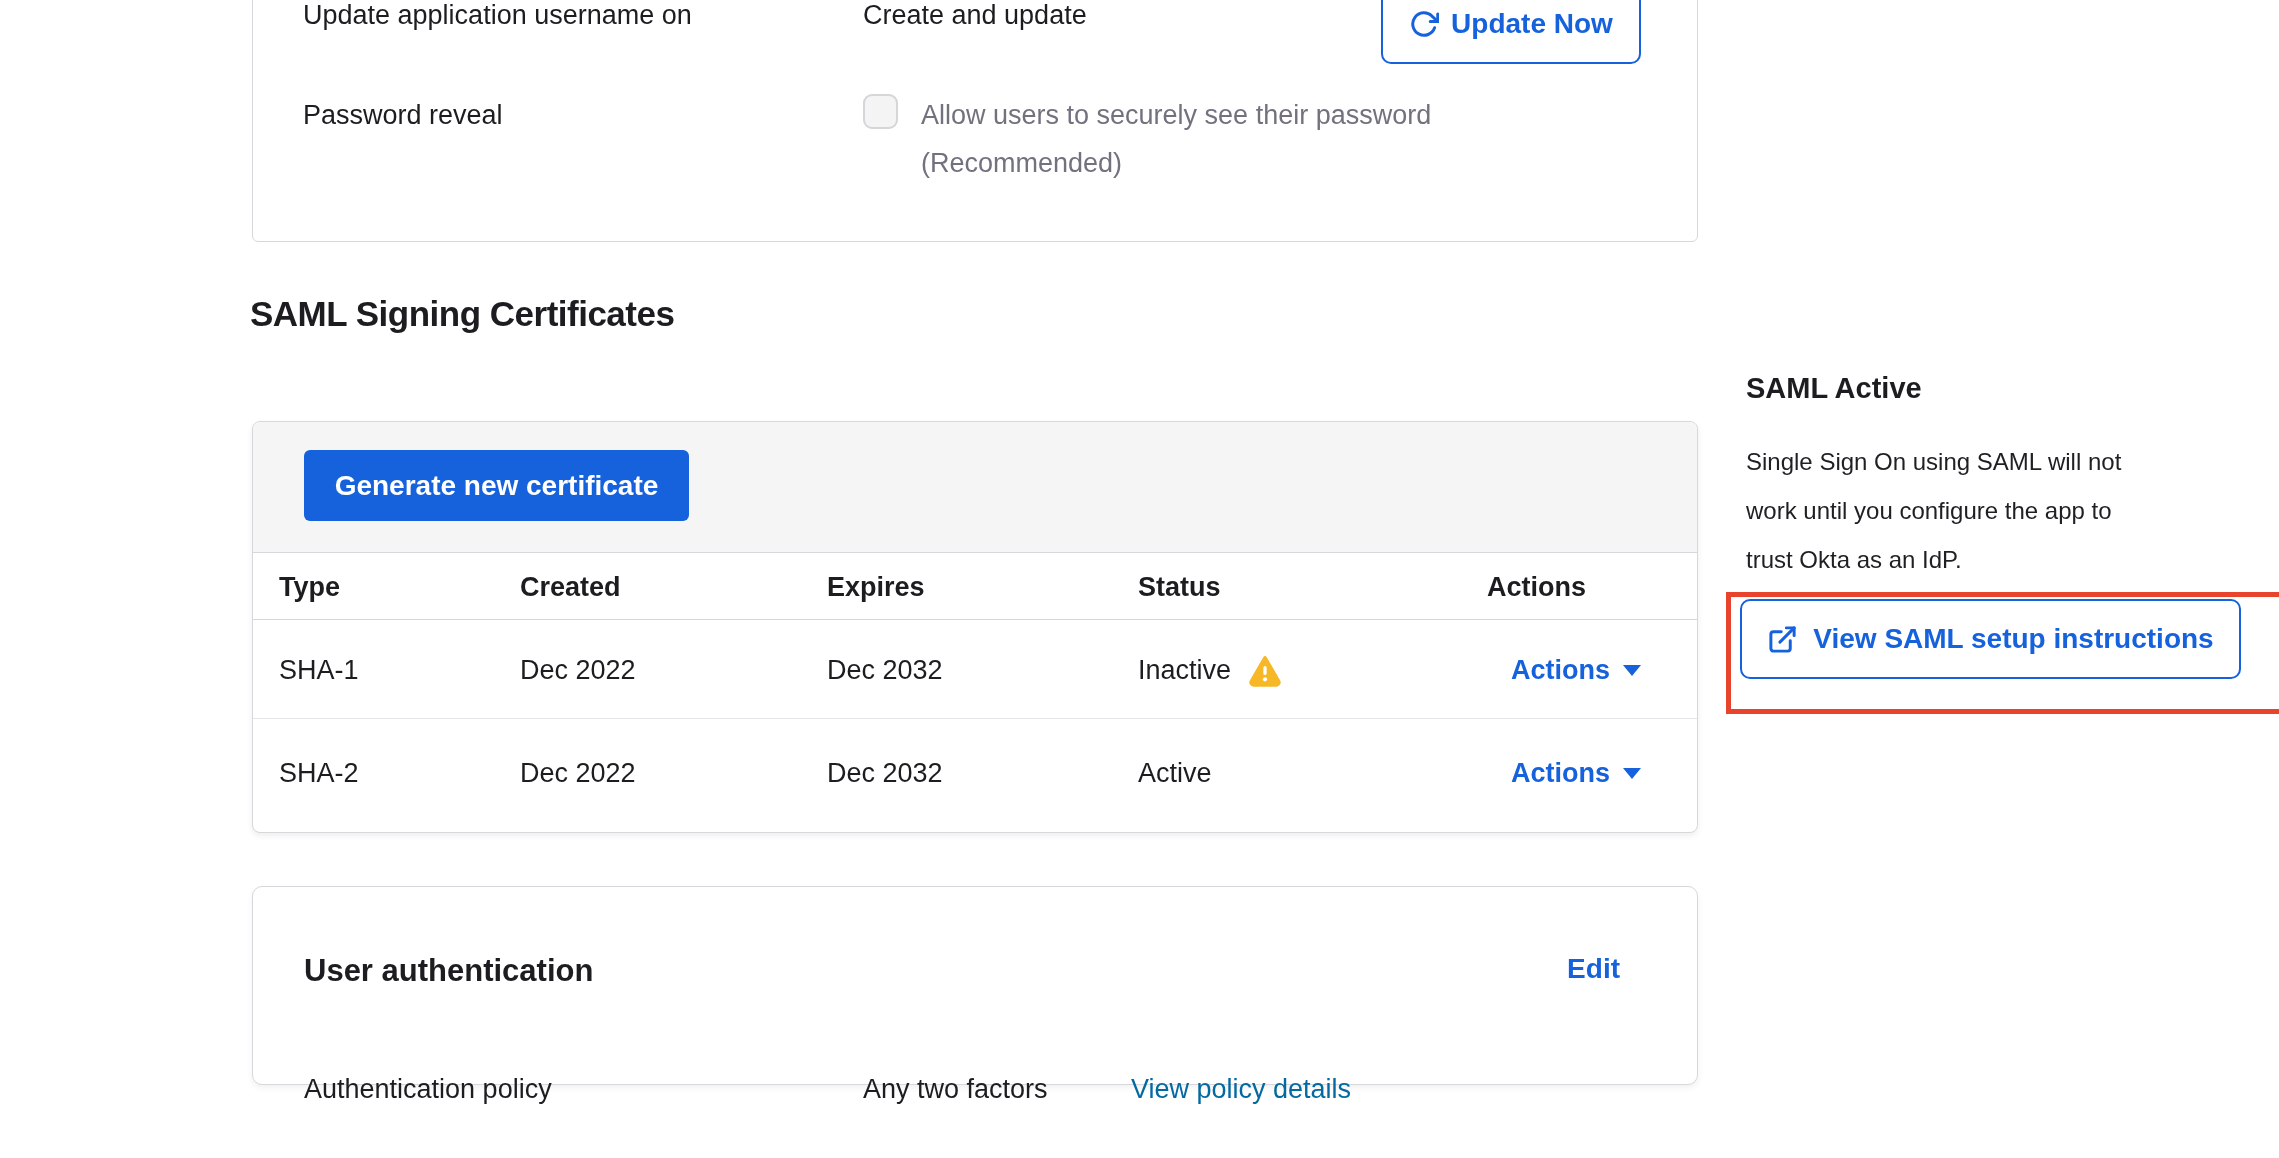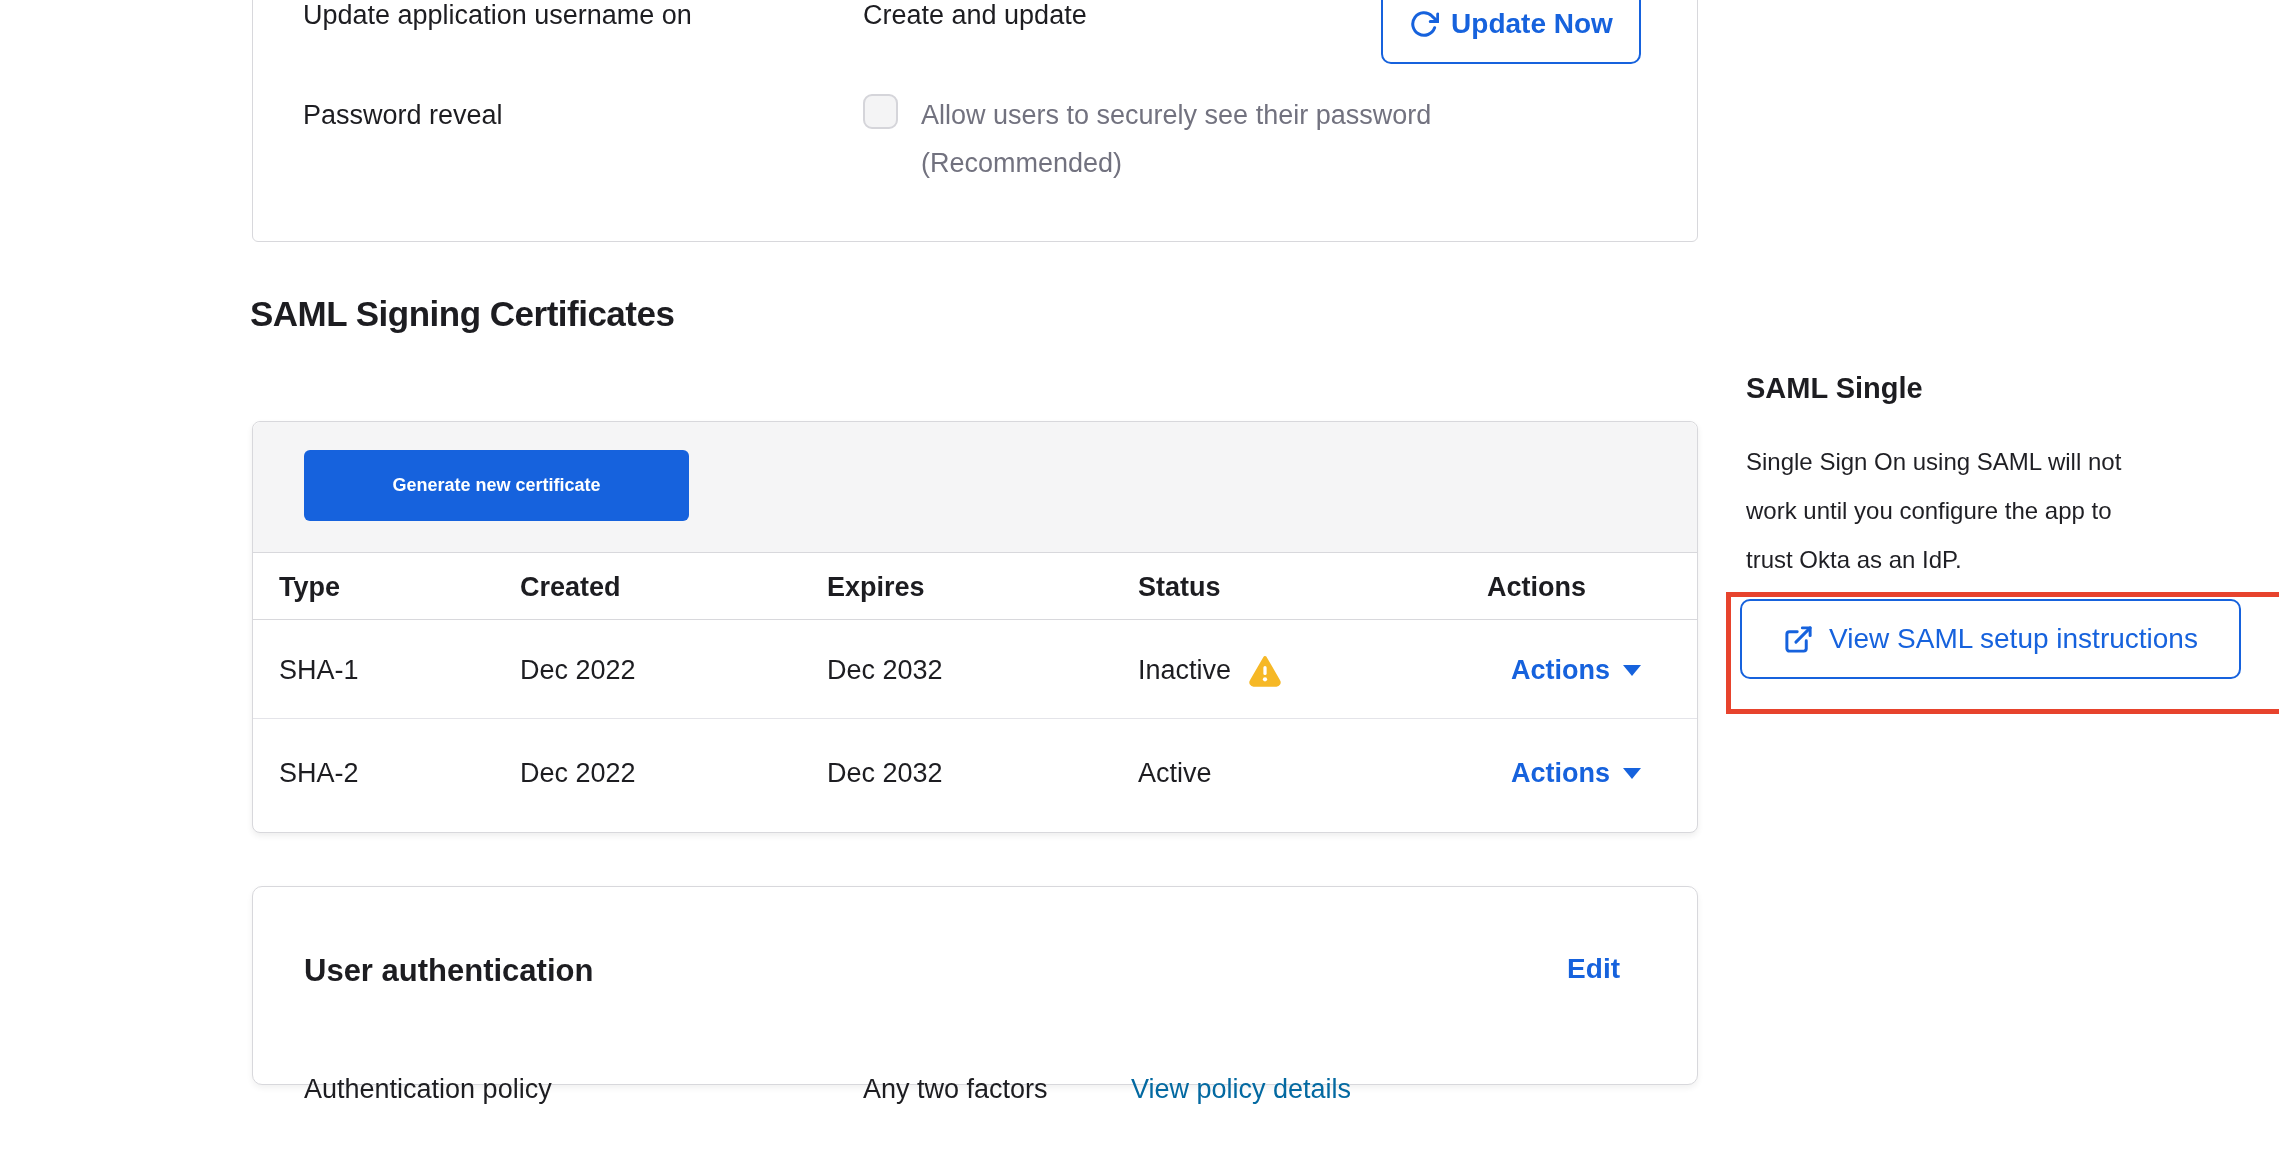--- a/index.html
+++ b/index.html
@@ -36,21 +36,21 @@
     letter-spacing:-0.5px; color:#1d1d21;
   }
 
   
   .card-certs { left:252px; top:421px; width:1446px; height:412px; border-radius:8px;
     box-shadow:0 3px 6px rgba(0,0,0,0.07); }
   .c2-topstrip { left:0; top:0; right:0; height:131px; background:#f5f5f6;
     border-bottom:1px solid #d8d8dc; border-radius:8px 8px 0 0; }
   .generate-btn {
     left:51px; top:28px; width:385px; height:71px; background:#1662dd; border:none;
-    border-radius:6px; color:#fff; font-weight:bold; font-size:18px;
+    border-radius:6px; color:#fff; font-weight:bold; font-size:28px;
     font-family:"Liberation Sans", sans-serif; display:flex; align-items:center;
     justify-content:center; cursor:pointer;
   }
   .t-row { position:absolute; left:0; right:0; }
   .t-head { top:132px; height:66px; border-bottom:1px solid #d8d8dc; font-weight:bold; }
   .t-head span { position:absolute; line-height:66px; }
   .t-r1 { top:199px; height:98px; border-bottom:1px solid #e4e4e9; }
   .t-r1 .cell { position:absolute; line-height:98px; }
   .t-r2 { top:298px; height:106px; }
   .t-r2 .cell { position:absolute; line-height:106px; }
@@ -78,21 +78,21 @@
   .policy-link { left:878px; top:180px; line-height:44px; color:#0369a1; cursor:pointer; }
 
   
   .saml-heading { left:1746px; top:372px; font-size:29px; font-weight:bold; }
   .saml-desc { left:1746px; top:437px; width:490px; font-size:24px; line-height:49px;
     color:#1f1f24; }
   .annotation-box { left:1726px; top:592px; width:580px; height:122px;
     border:5px solid #e7432d; }
   .saml-setup-btn {
     left:1740px; top:599px; width:501px; height:80px; background:#fff;
-    border:2px solid #1662dd; border-radius:10px; color:#1662dd; font-weight:normal;
+    border:2px solid #1662dd; border-radius:10px; color:#1662dd; font-weight:bold;
     font-size:28px; display:flex; align-items:center; justify-content:center;
     gap:15px; cursor:pointer;
   }
   .icon svg { display:block; }
 </style>
 </head>
 <body>
 
 <div class="screen">
 
@@ -166,21 +166,21 @@
   </div>
 
   <div class="card card-userauth">
     <div class="abs c3-heading">User authentication</div>
     <div class="abs edit-link">Edit</div>
     <div class="abs c3-label">Authentication policy</div>
     <div class="abs c3-value">Any two factors</div>
     <div class="abs policy-link">View policy details</div>
   </div>
 
-  <div class="abs saml-heading">SAML Single</div>
+  <div class="abs saml-heading">SAML Active</div>
   <div class="abs saml-desc">
     <div>Single Sign On using SAML will not</div>
     <div>work until you configure the app to</div>
     <div>trust Okta as an IdP.</div>
   </div>
 
   <div class="abs annotation-box"></div>
 
   <div class="abs saml-setup-btn">
     <span class="icon">

